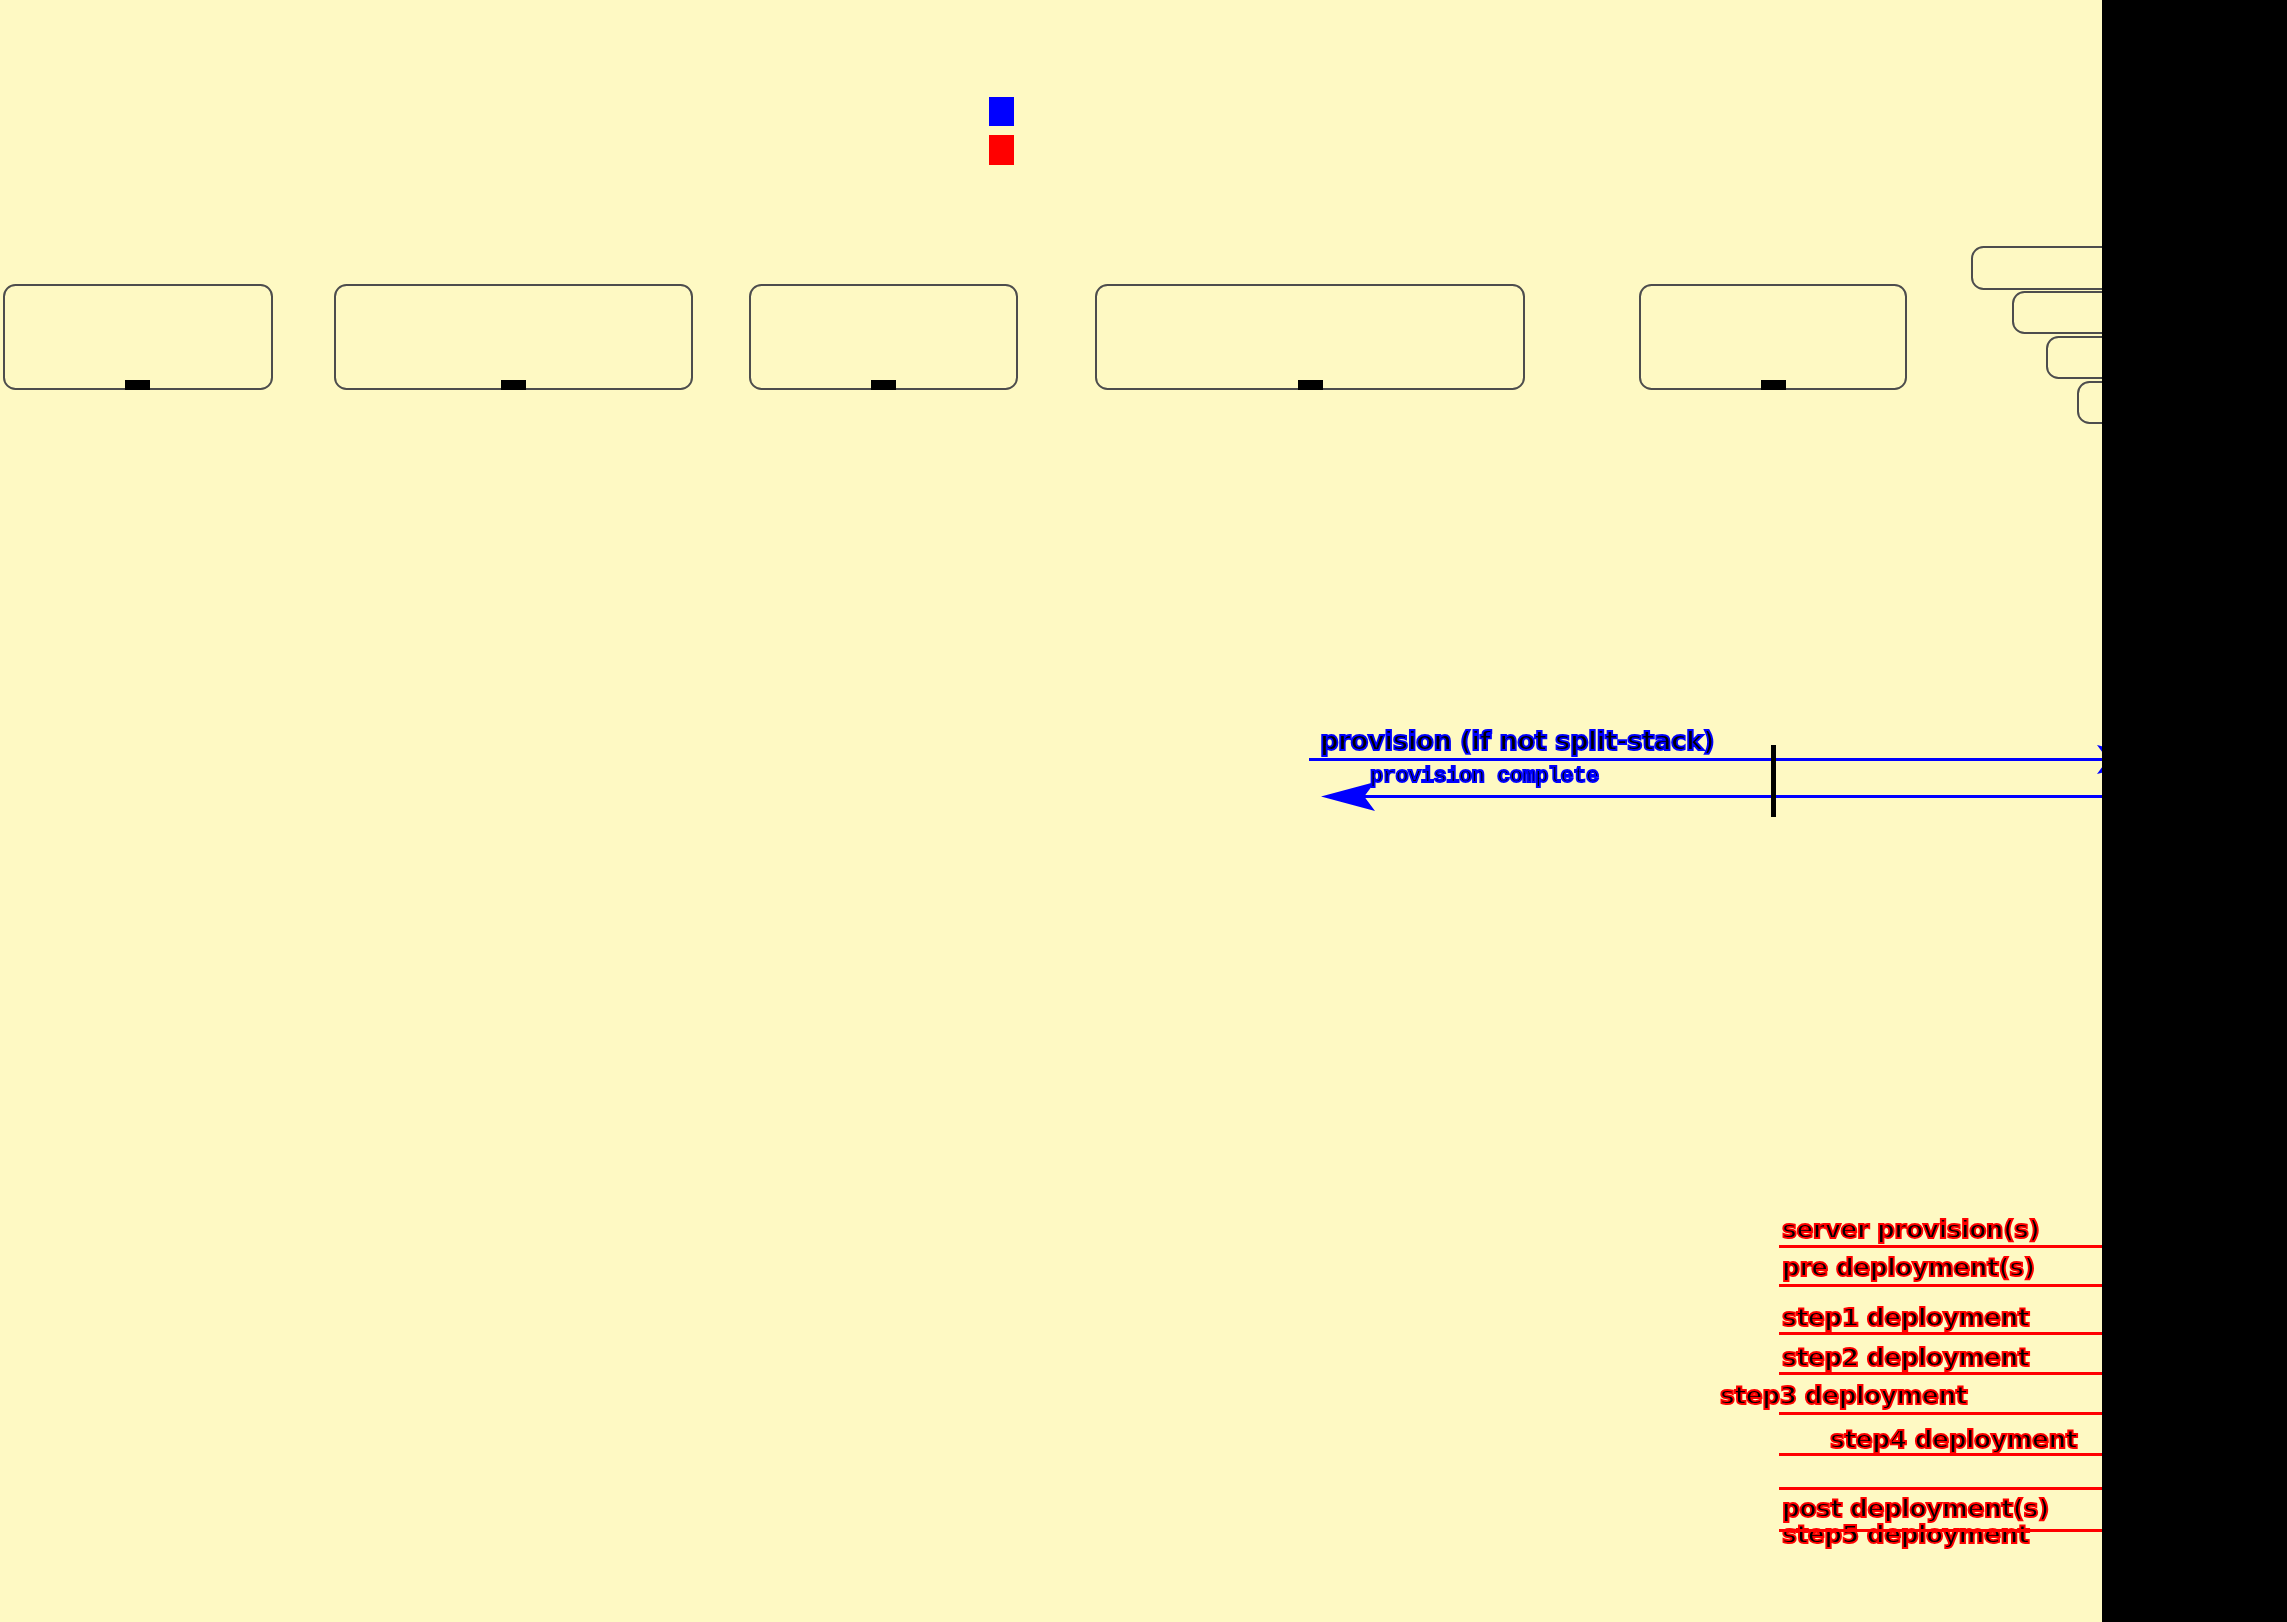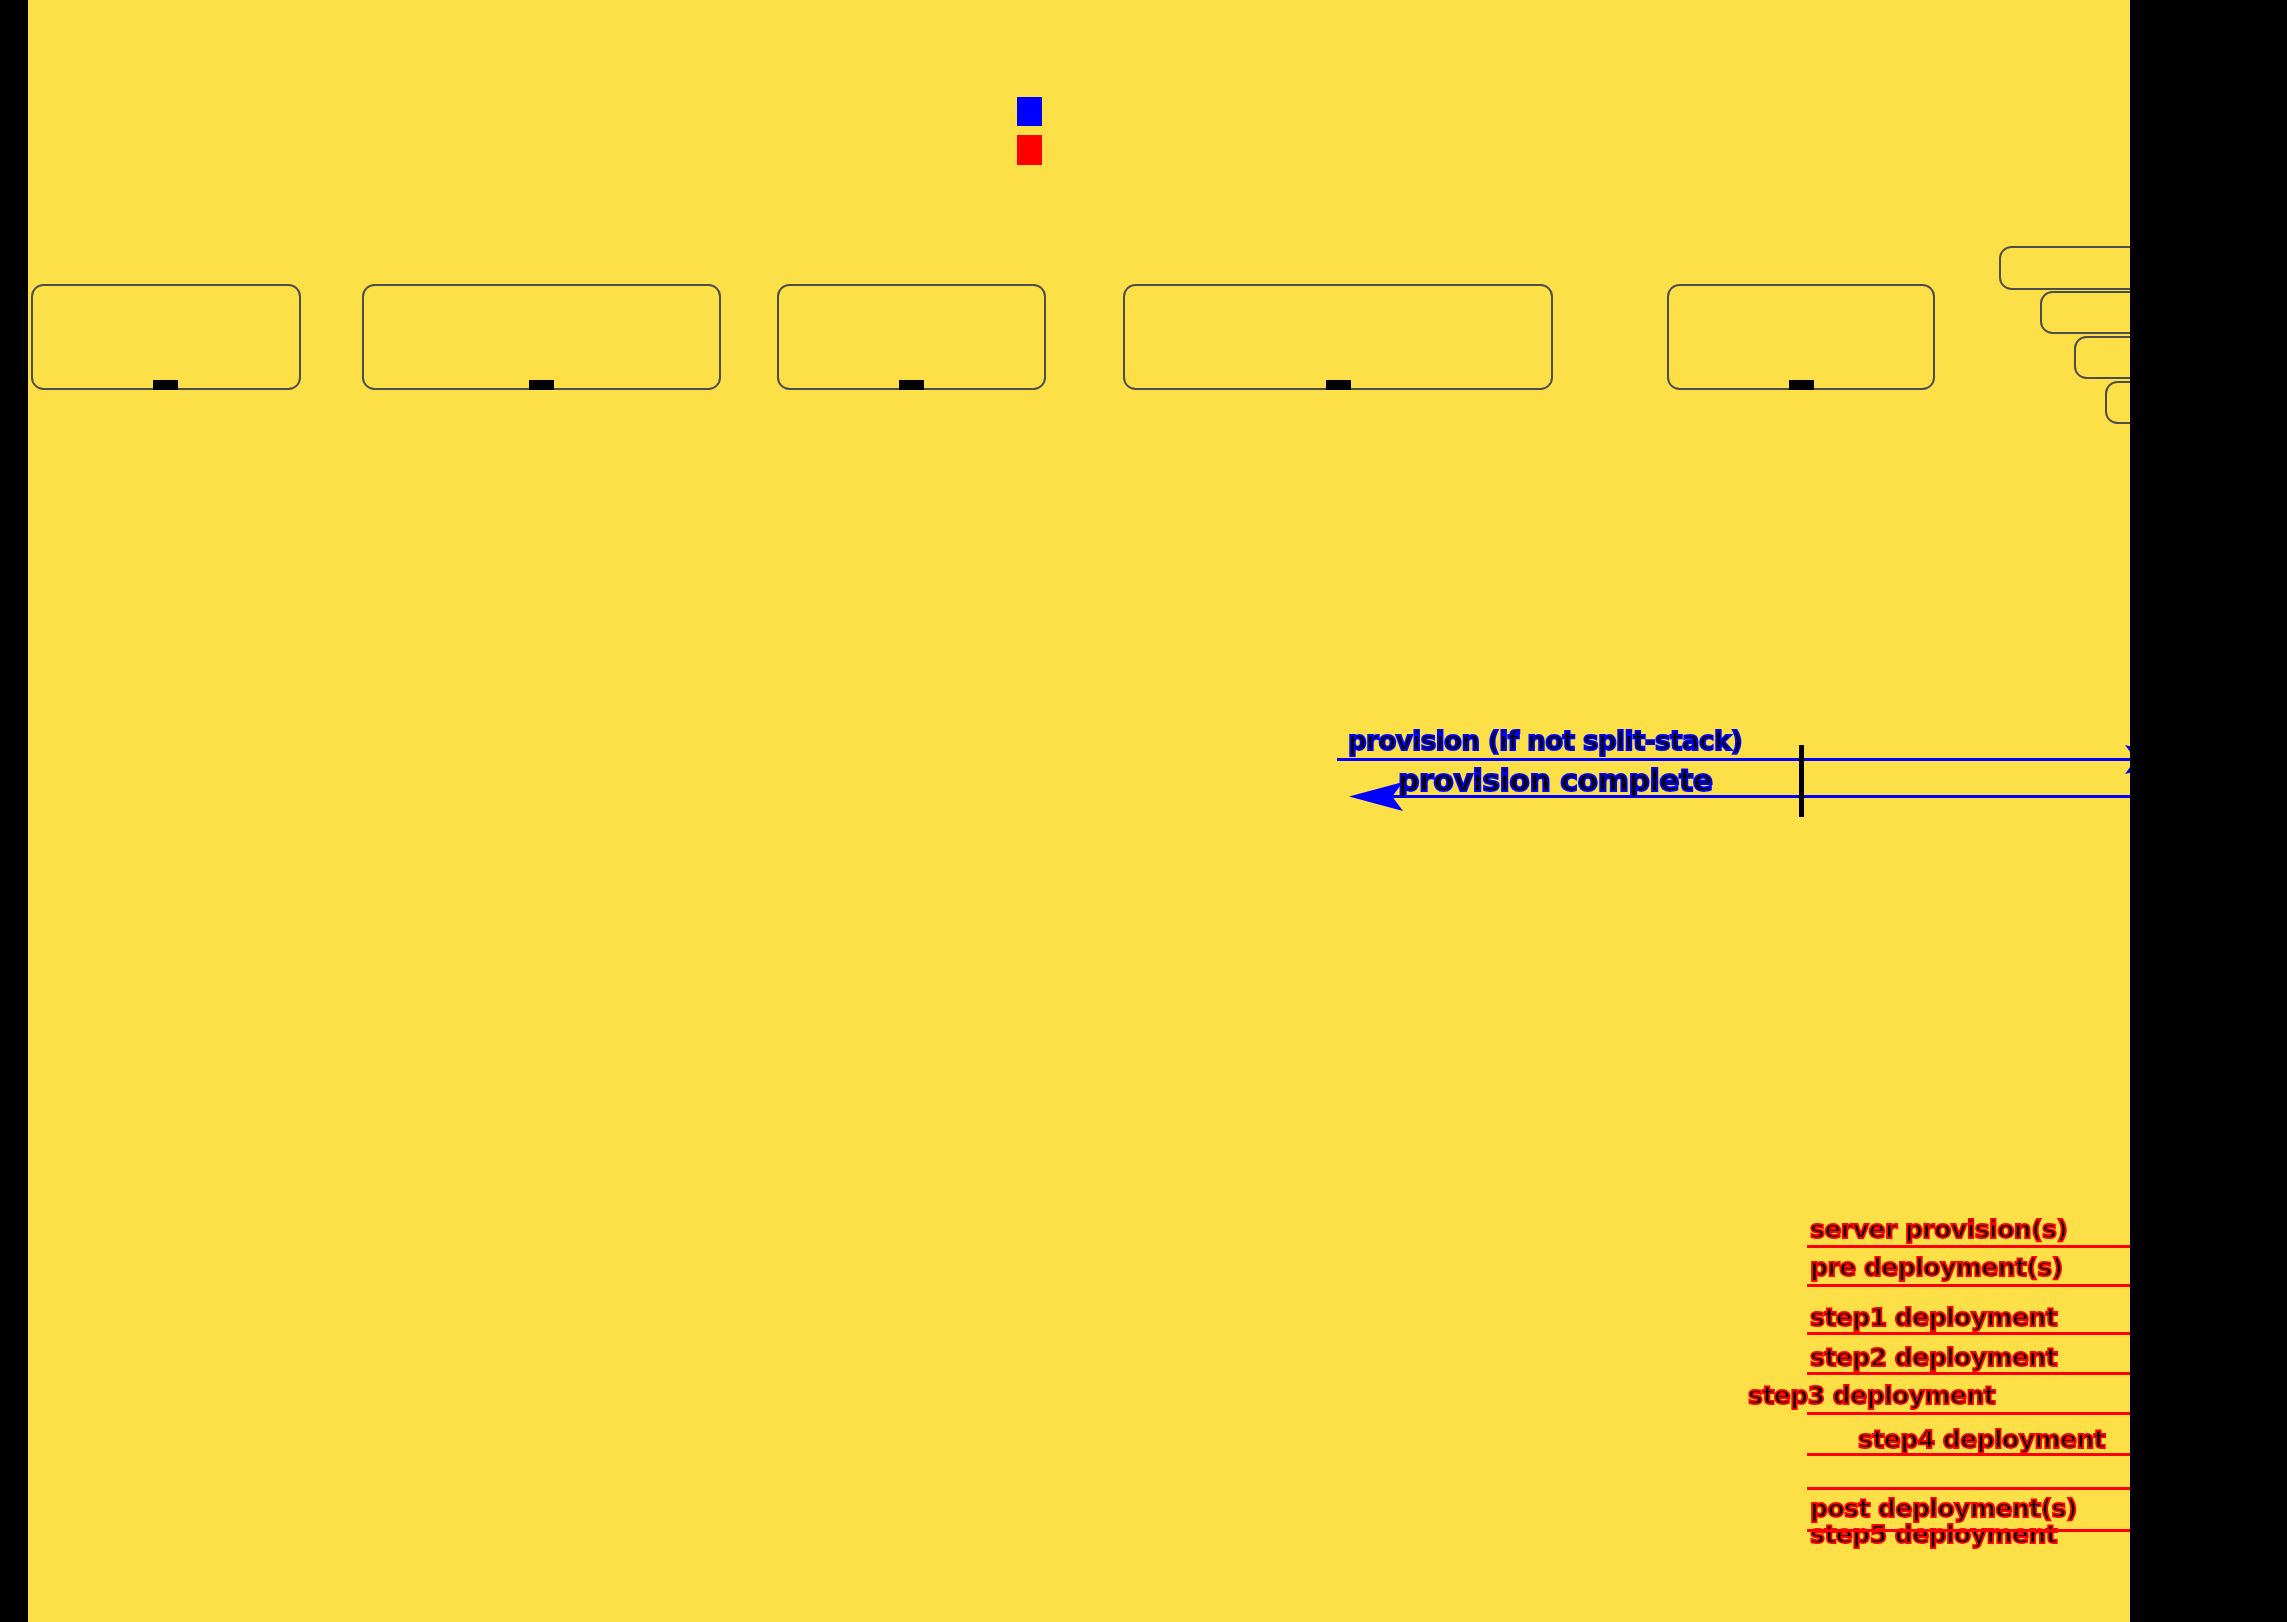--- a/index.html
+++ b/index.html
@@ -18,21 +18,21 @@
     font-weight: 700;
     white-space: nowrap;
     line-height: 1.15;
     letter-spacing: -0.5px;
     -webkit-text-fill-color: #000000;
   }
 </style>
 </head>
 <body>
 
-<div id="stage" style="width: 2102px; height: 1623px; background: #fde047; margin-left: 28px;">
+<div id="stage" style="width: 2102px; height: 1623px; background: #fef9c3;">
     <div class="abs" style="left: 2.9px; top: 284px; width: 270px; height: 106px; border: 2.9px solid rgb(77, 77, 77); border-radius: 12.5px;"></div>
     <div class="abs" style="left: 125px; top: 380px; width: 25px; height: 9.6px; background: rgb(0, 0, 0);"></div>
     <div class="abs" style="left: 334px; top: 284px; width: 359px; height: 106px; border: 2.9px solid rgb(77, 77, 77); border-radius: 12.5px;"></div>
     <div class="abs" style="left: 501px; top: 380px; width: 25px; height: 9.6px; background: rgb(0, 0, 0);"></div>
     <div class="abs" style="left: 749px; top: 284px; width: 269px; height: 106px; border: 2.9px solid rgb(77, 77, 77); border-radius: 12.5px;"></div>
     <div class="abs" style="left: 871px; top: 380px; width: 25px; height: 9.6px; background: rgb(0, 0, 0);"></div>
     <div class="abs" style="left: 1095px; top: 284px; width: 430px; height: 106px; border: 2.9px solid rgb(77, 77, 77); border-radius: 12.5px;"></div>
     <div class="abs" style="left: 1298px; top: 380px; width: 25px; height: 9.6px; background: rgb(0, 0, 0);"></div>
     <div class="abs" style="left: 1639px; top: 284px; width: 268px; height: 106px; border: 2.9px solid rgb(77, 77, 77); border-radius: 12.5px;"></div>
     <div class="abs" style="left: 1761px; top: 380px; width: 25px; height: 9.6px; background: rgb(0, 0, 0);"></div>
@@ -41,21 +41,21 @@
     <div class="abs" style="left: 2046px; top: 336px; width: 210px; height: 43px; border: 2.9px solid rgb(77, 77, 77); border-radius: 12.5px;"></div>
     <div class="abs" style="left: 2077px; top: 381px; width: 209px; height: 43px; border: 2.9px solid rgb(77, 77, 77); border-radius: 12.5px;"></div>
     <div class="abs" style="left: 2133px; top: 415px; width: 25px; height: 9.6px; background: rgb(0, 0, 0);"></div>
     <div class="abs" style="left: 989px; top: 97px; width: 25px; height: 29px; background: rgb(0, 0, 255);"></div>
     <div class="abs" style="left: 989px; top: 135px; width: 25px; height: 30px; background: rgb(255, 0, 0);"></div>
     <div class="abs" style="left: 1309px; top: 758px; width: 812px; height: 2.9px; background: rgb(0, 0, 255);"></div>
     <div class="abs" style="left: 2097px; top: 745px; width: 54px; height: 29px; background: rgb(0, 0, 255); clip-path: polygon(0px 0px, 100% 50%, 0px 100%, 20% 50%);"></div>
     <div class="abs lbl" style="left: 1320px; top: 727px; font-size: 26px; color: rgb(0, 0, 255); -webkit-text-stroke: 1.9px rgb(0, 0, 255);">provision (if not split-stack)</div>
     <div class="abs" style="left: 1351px; top: 795px; width: 796px; height: 2.9px; background: rgb(0, 0, 255);"></div>
     <div class="abs" style="left: 1321px; top: 782px; width: 54px; height: 29px; background: rgb(0, 0, 255); clip-path: polygon(100% 0px, 0px 50%, 100% 100%, 80% 50%);"></div>
-    <div class="abs lbl" style="left: 1370px; top: 764px; font-size: 30px; color: rgb(0, 0, 255); -webkit-text-stroke: 1.9px rgb(0, 0, 255);">provision complete</div>
+    <div class="abs lbl" style="left: 1370px; top: 764px; font-size: 22px; color: rgb(0, 0, 255); font-family: Liberation Mono, monospace; -webkit-text-stroke: 1.9px rgb(0, 0, 255);">provision complete</div>
     <div class="abs" style="left: 1779px; top: 1245px; width: 347px; height: 2.9px; background: rgb(255, 0, 0);"></div>
     <div class="abs" style="left: 2107px; top: 1235px; width: 44px; height: 21px; background: rgb(255, 0, 0); clip-path: polygon(0px 0px, 100% 50%, 0px 100%, 20% 50%);"></div>
     <div class="abs lbl" style="left: 1782px; top: 1216px; font-size: 25px; color: rgb(255, 0, 0); -webkit-text-stroke: 1.9px rgb(255, 0, 0);">server provision(s)</div>
     <div class="abs" style="left: 1779px; top: 1284px; width: 347px; height: 2.9px; background: rgb(255, 0, 0);"></div>
     <div class="abs" style="left: 2107px; top: 1275px; width: 44px; height: 21px; background: rgb(255, 0, 0); clip-path: polygon(0px 0px, 100% 50%, 0px 100%, 20% 50%);"></div>
     <div class="abs lbl" style="left: 1782px; top: 1254px; font-size: 25px; color: rgb(255, 0, 0); text-align: center; -webkit-text-stroke: 1.9px rgb(255, 0, 0);">pre deployment(s)</div>
     <div class="abs" style="left: 1779px; top: 1332px; width: 347px; height: 2.9px; background: rgb(255, 0, 0);"></div>
     <div class="abs" style="left: 2107px; top: 1323px; width: 44px; height: 21px; background: rgb(255, 0, 0); clip-path: polygon(0px 0px, 100% 50%, 0px 100%, 20% 50%);"></div>
     <div class="abs lbl" style="left: 1782px; top: 1304px; font-size: 25px; color: rgb(255, 0, 0); -webkit-text-stroke: 1.9px rgb(255, 0, 0);">step1 deployment</div>
     <div class="abs" style="left: 1779px; top: 1372px; width: 347px; height: 2.9px; background: rgb(255, 0, 0);"></div>

